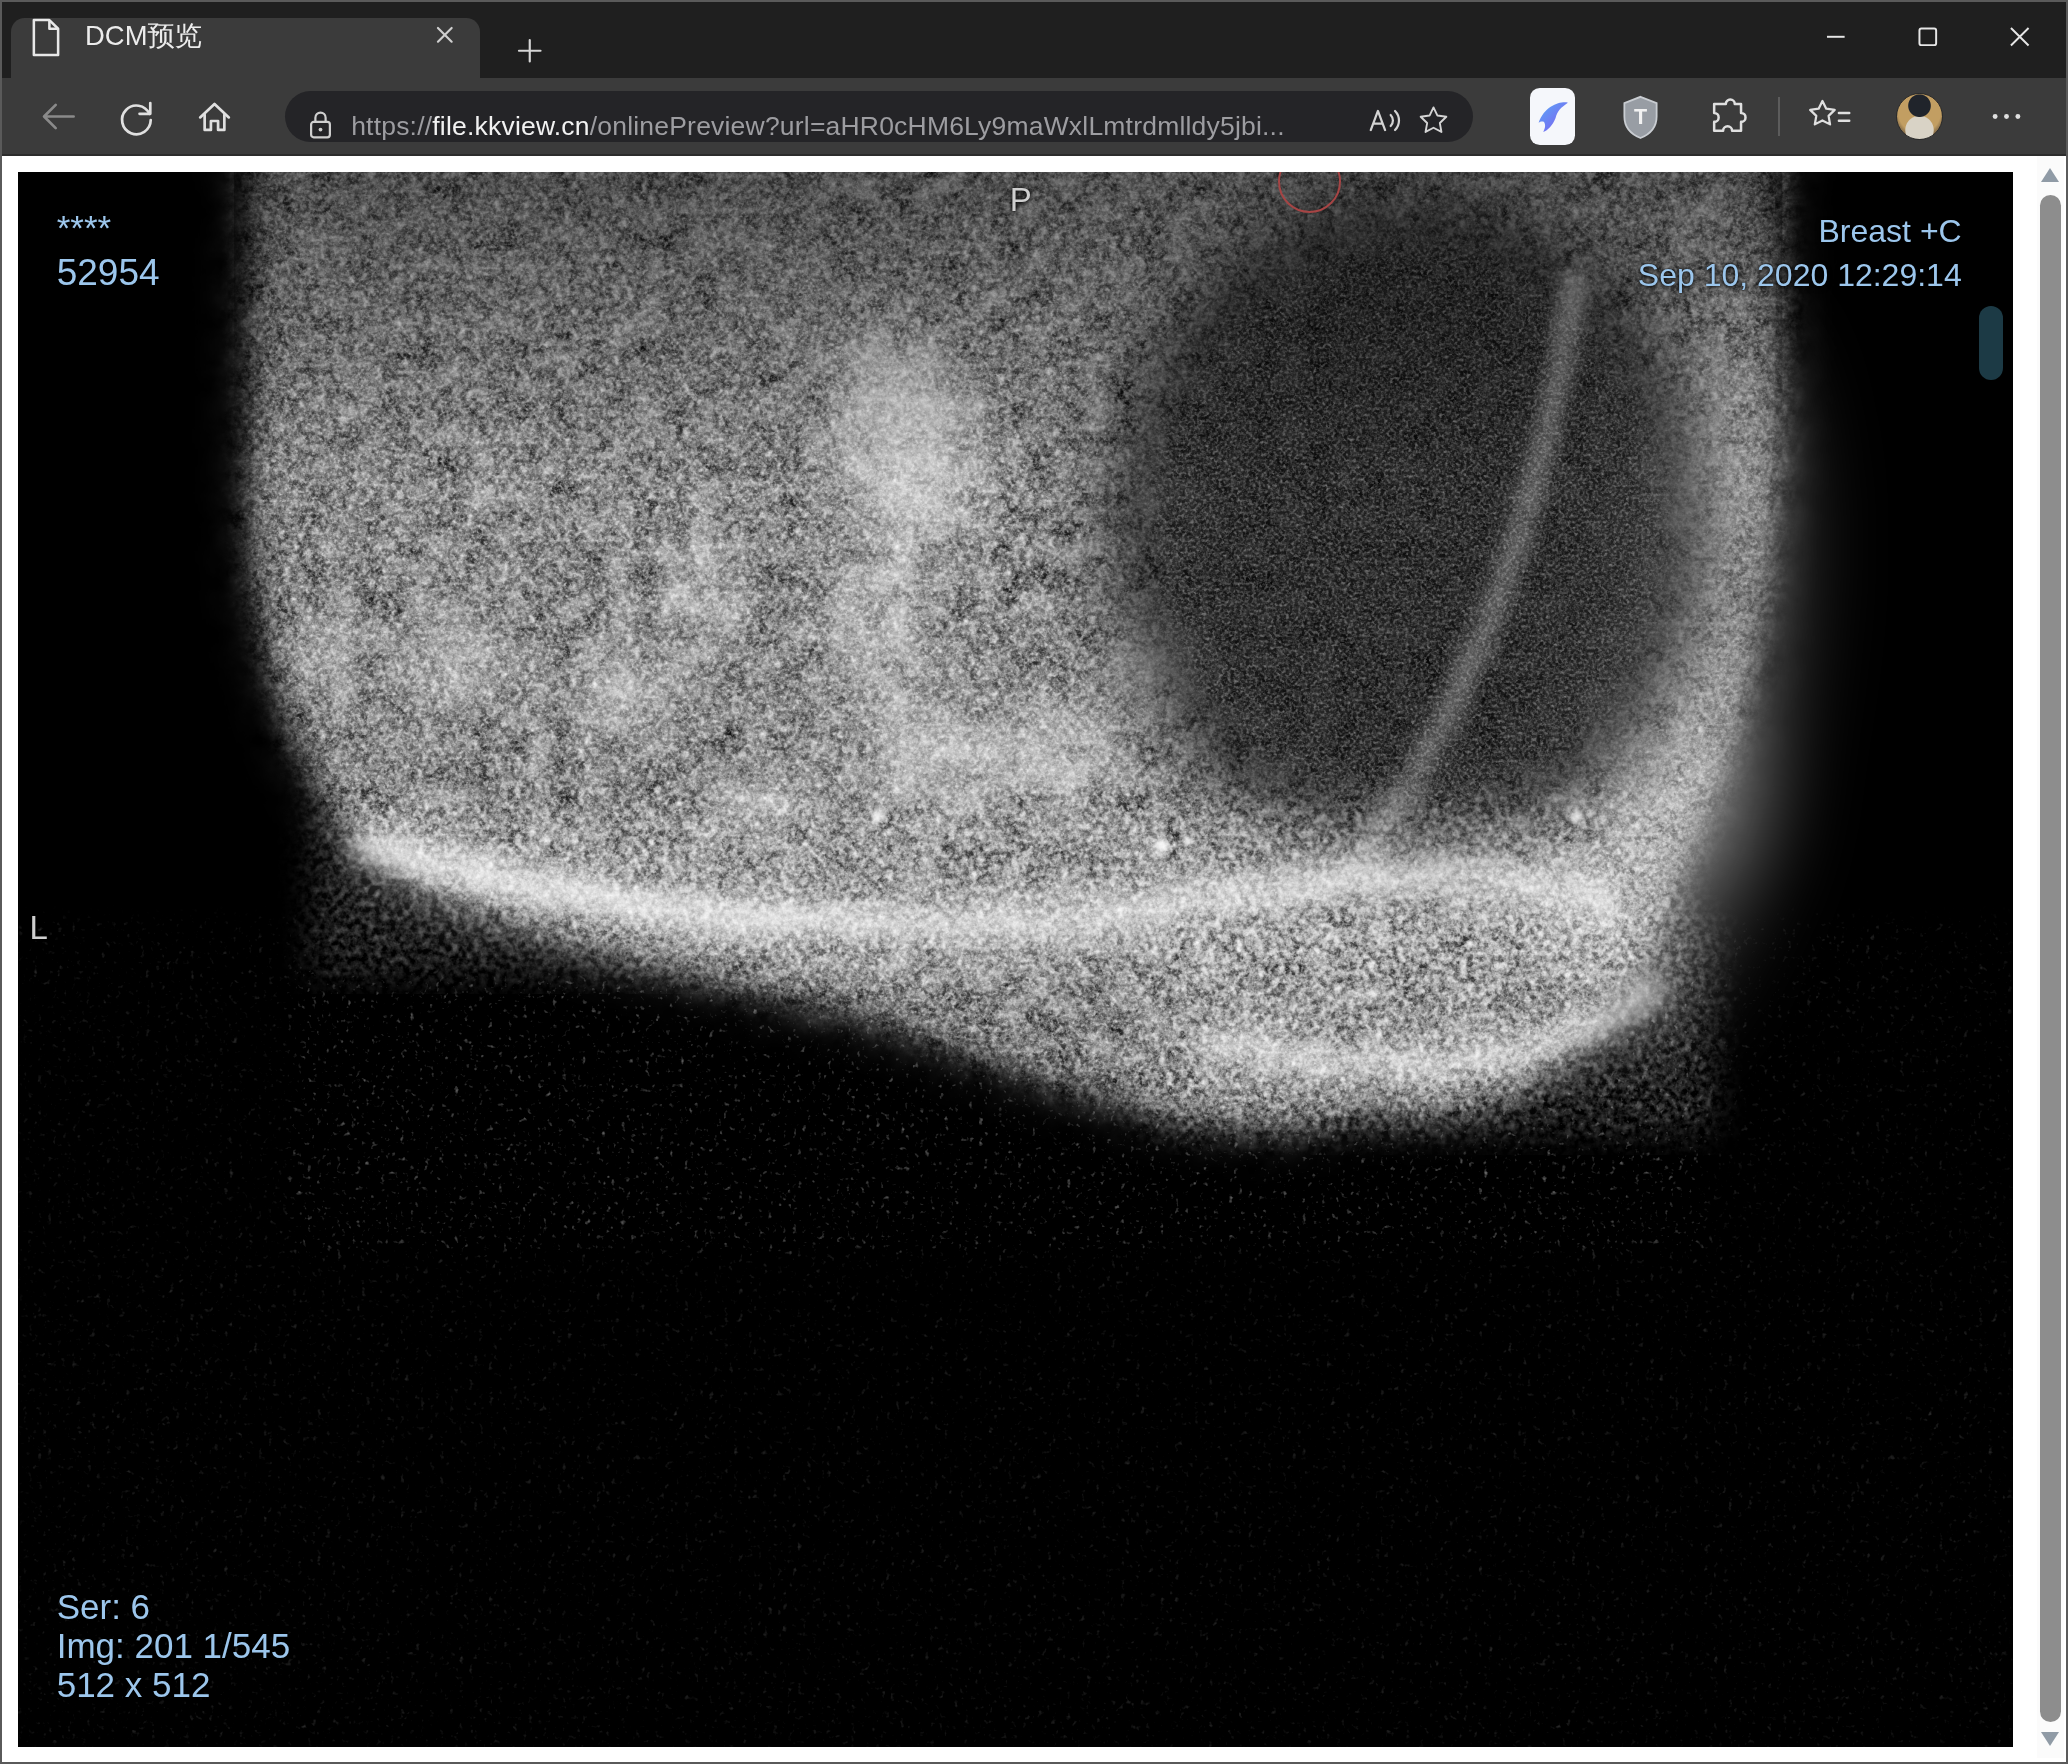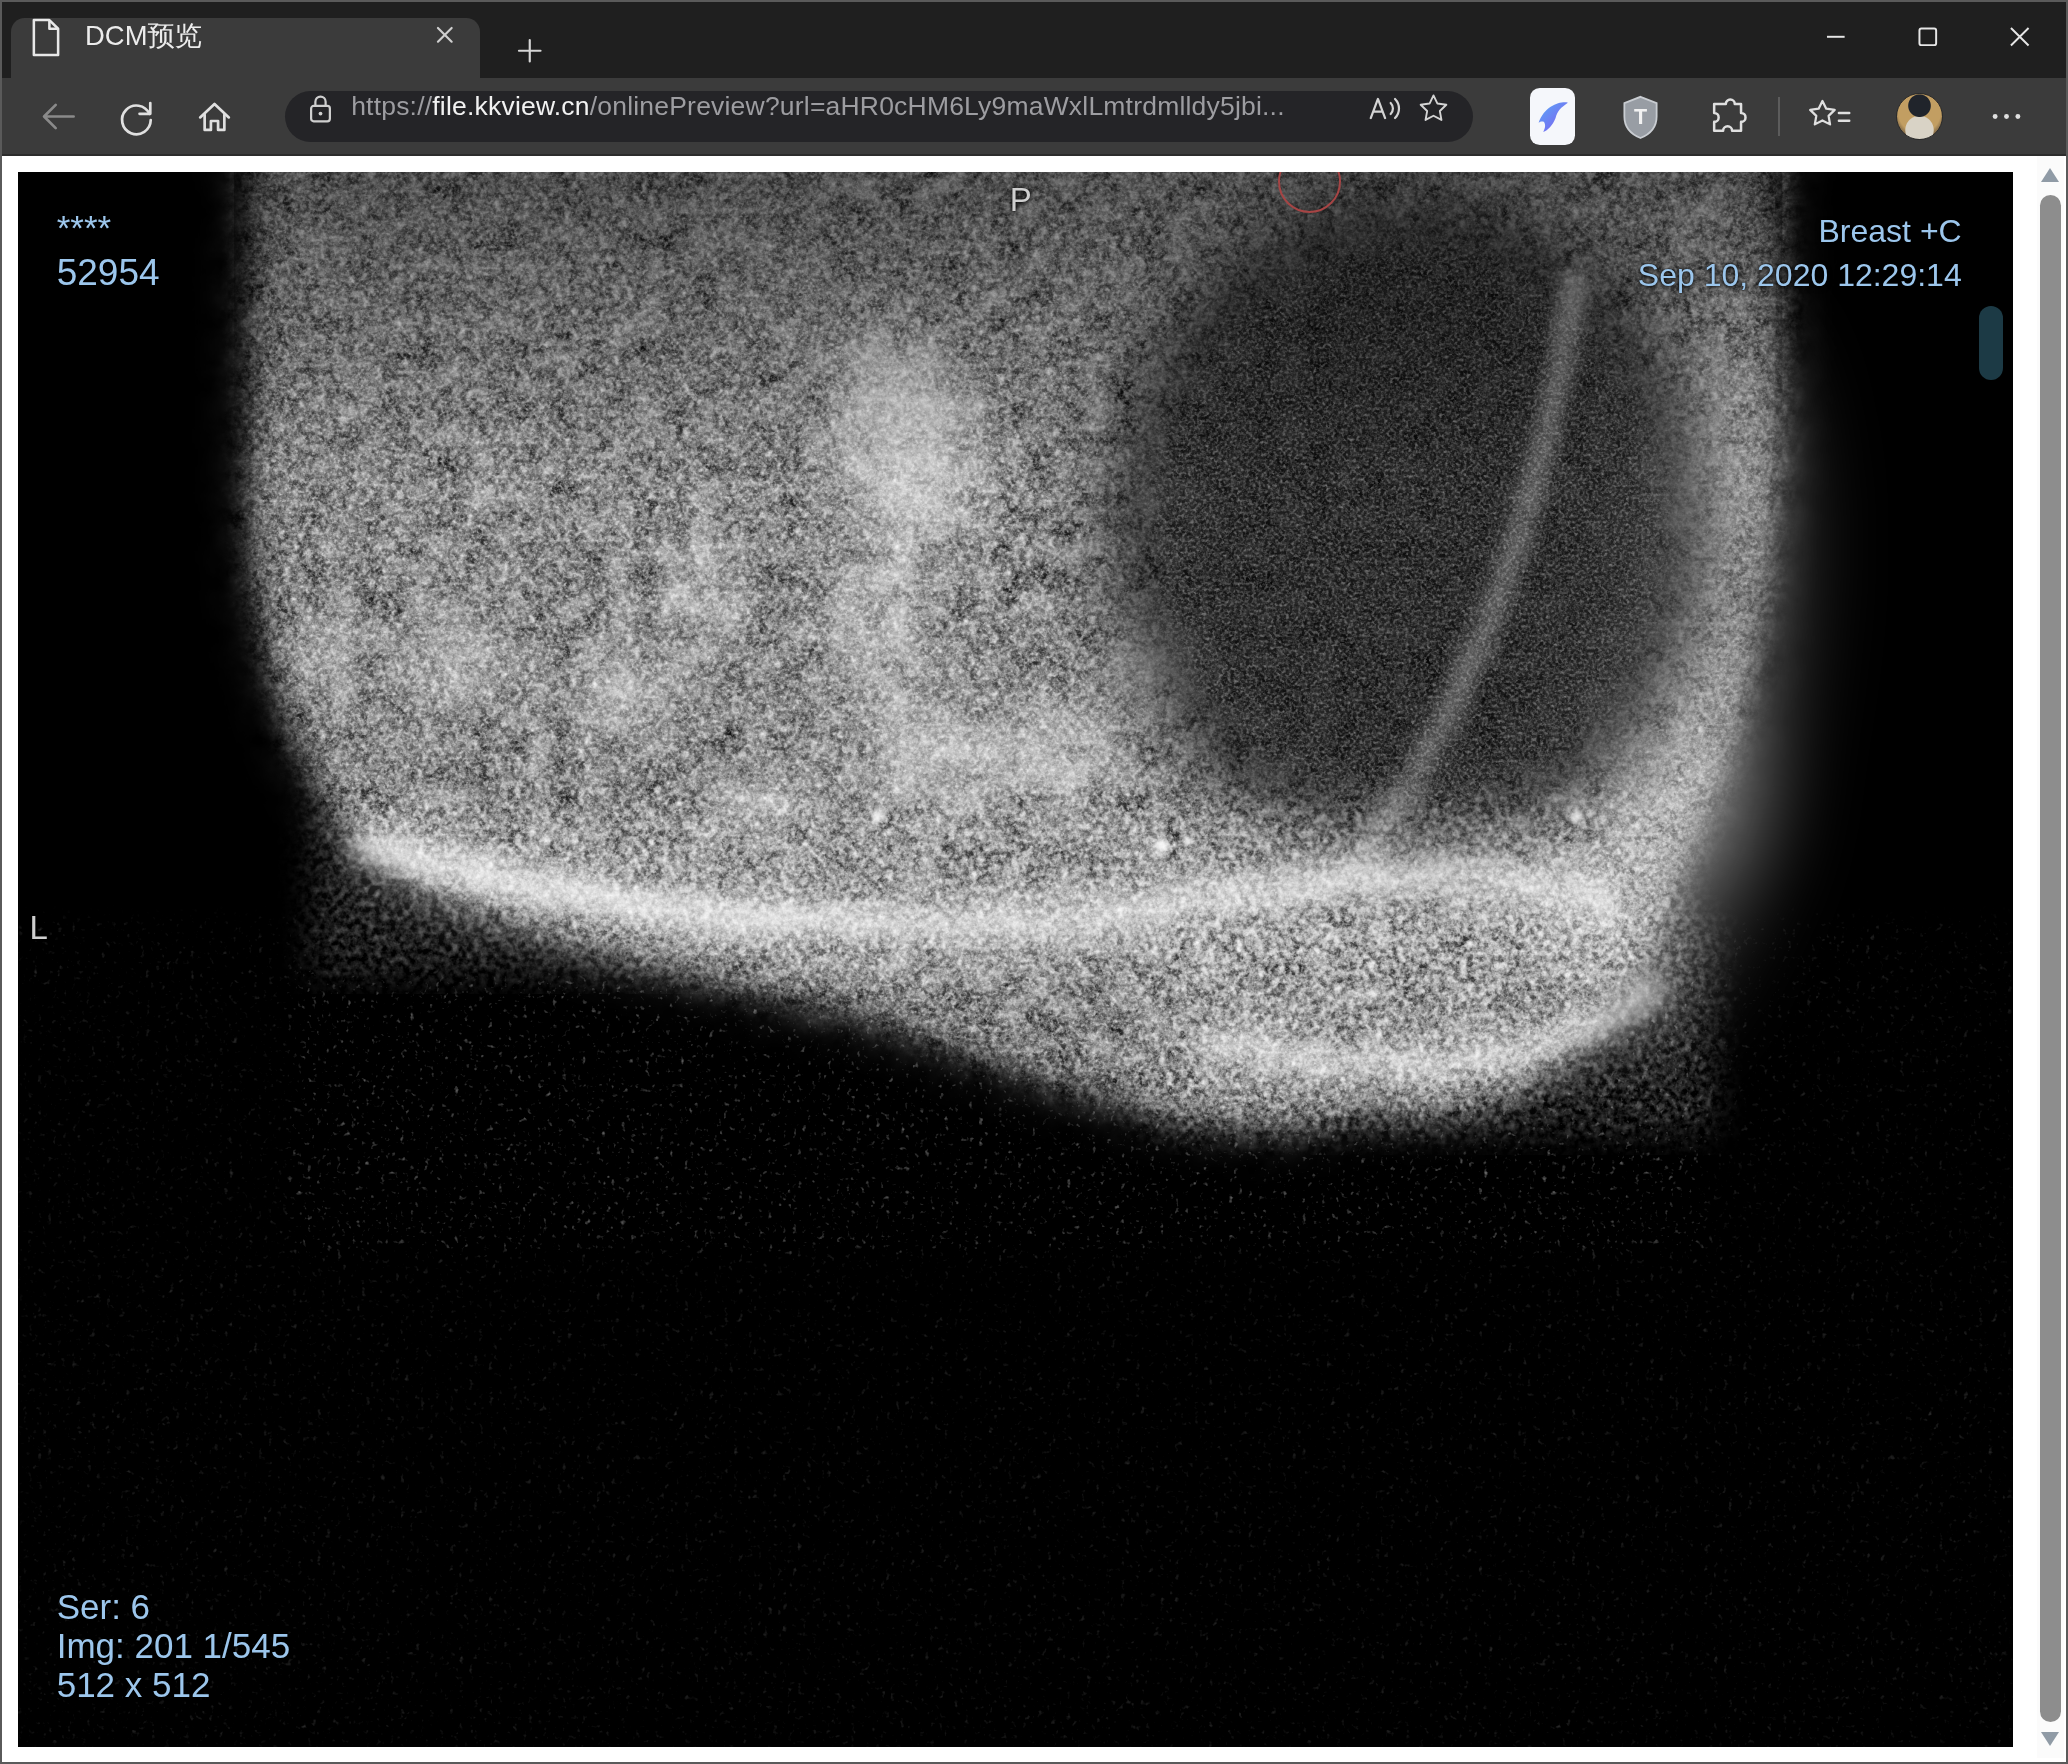--- a/index.html
+++ b/index.html
@@ -22,21 +22,21 @@
   .win-controls { position:absolute; right:0; top:0; height:76px; display:flex; }
   .win-btn { width:92px; height:69px; display:flex; align-items:center; justify-content:center; }
 
   
   .toolbar { display:flex; align-items:center; height:78px;
     background:var(--toolbar-bg,#3b3b3b); padding:0 23.5px; border-bottom:2px solid #2c2c2c; }
   .nav-btn { width:63px; height:59px; display:flex; align-items:center; justify-content:center;
     border-radius:7.8px; flex:0 0 auto; }
   .nav-btn + .nav-btn { margin-left:15.7px; }
   .urlbar { margin-left:39px; width:1188px; height:51px; border-radius:25.5px;
-    background:var(--urlbar-bg,#242427); display:flex; align-items:flex-start;
+    background:var(--urlbar-bg,#242427); display:flex; align-items:flex-end;
     padding:0 21.6px; flex:0 0 auto; }
   .url-text { flex:1; font-size:26.5px; color:#9d9da1; white-space:nowrap; overflow:hidden;
     margin-left:15.7px; letter-spacing:0.2px; }
   .url-host { color:#f2f2f2; }
   .url-icon { flex:0 0 auto; margin-left:13.7px; }
   .ext-btn { flex:0 0 auto; display:flex; align-items:center; justify-content:center; }
   .ext-bird { margin-left:57px; width:45px; height:57px; background:#f5f7fb; border-radius:9.8px; }
   .ext-shield { margin-left:43px; width:45px; height:51px; }
   .ext-puzzle { margin-left:43px; width:45px; height:51px; }
   .tb-divider { margin-left:27.4px; width:2px; height:39px; background:#5c5c5c; flex:0 0 auto; }

